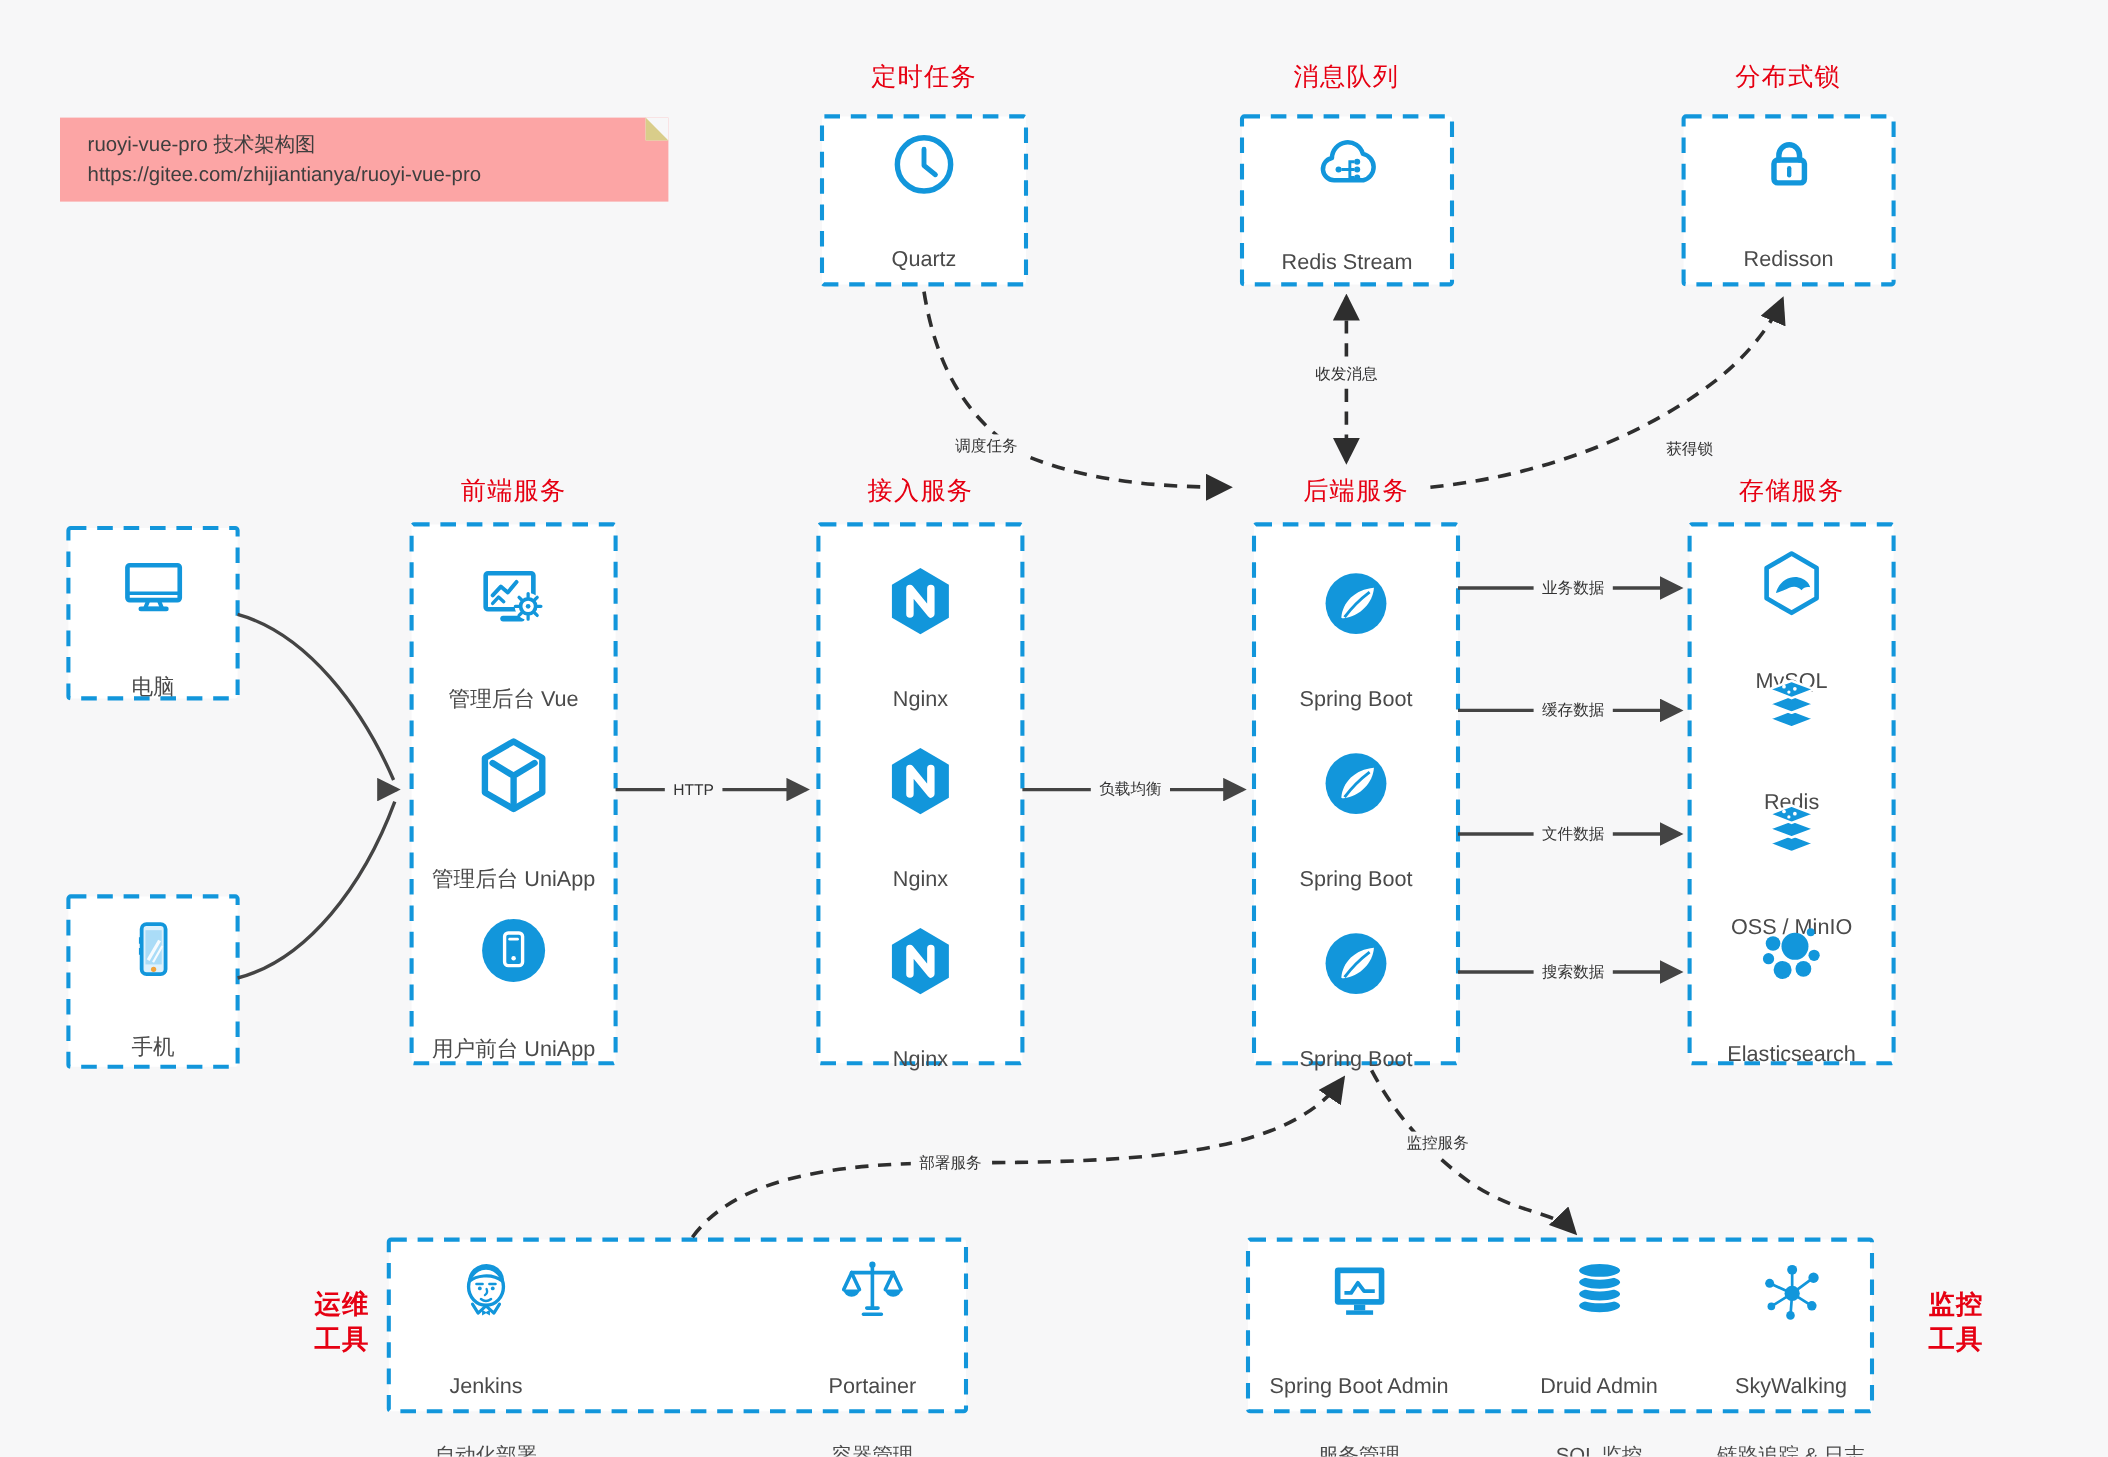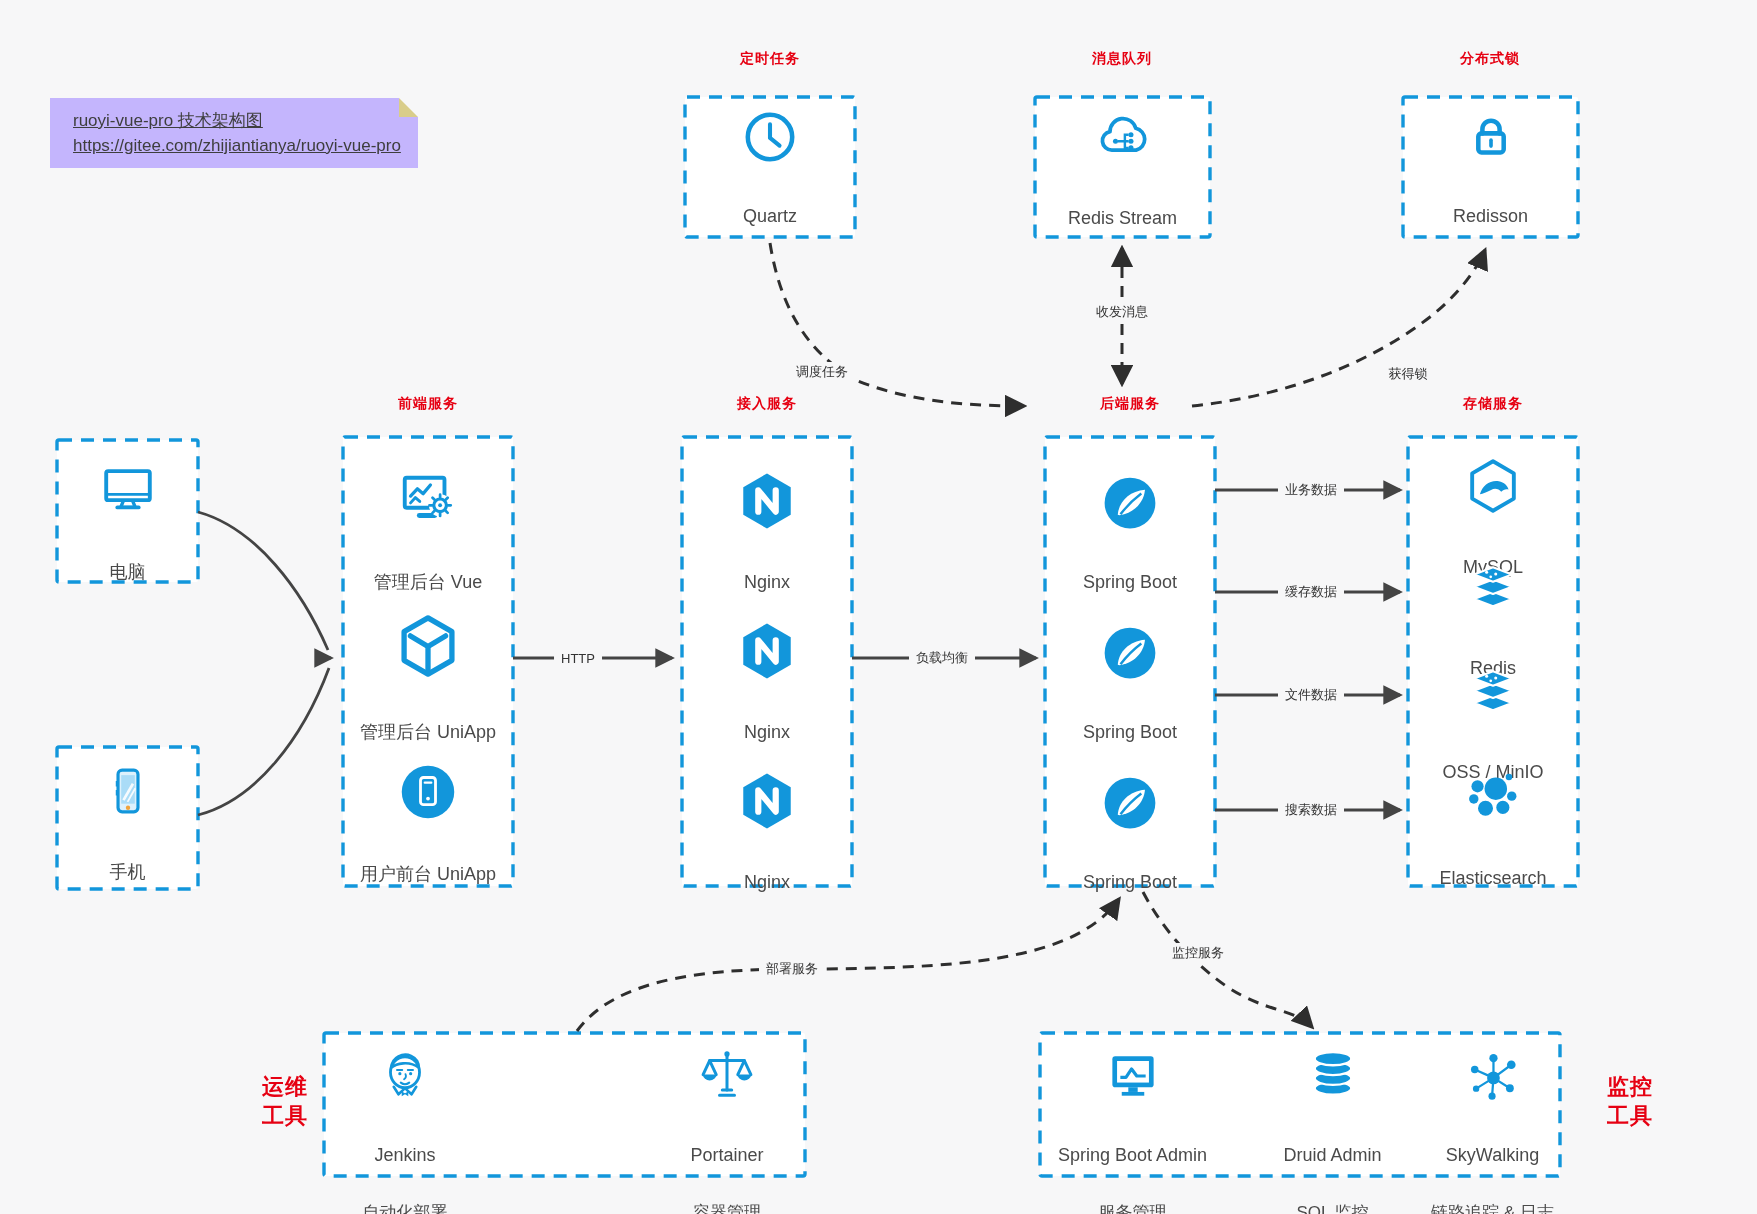--- a/index.html
+++ b/index.html
@@ -1,25 +1,25 @@
 <!DOCTYPE html>
 <html><head>
 <meta charset="utf-8">
 <style>
   html,body{margin:0;padding:0;background:#f7f7f8;}
   .canvas{position:relative;width:1757px;height:1214px;background:#f7f7f8;
           font-family:"Liberation Sans",sans-serif;overflow:hidden;}
   .layer{position:absolute;left:0;top:0;z-index:0;}
-  .note{position:absolute;left:50px;top:98px;width:368px;height:70px;z-index:2;
-        background:#c4b5fd;color:#3e3e3e;font-size:17px;line-height:25px;
-        padding:10px 0 0 23px;box-sizing:border-box;text-decoration:underline;}
+  .note{position:absolute;left:50px;top:98px;width:507px;height:70px;z-index:2;
+        background:#fca5a5;color:#3e3e3e;font-size:17px;line-height:25px;
+        padding:10px 0 0 23px;box-sizing:border-box;}
   .note:after{content:"";position:absolute;top:0;right:0;width:0;height:0;
         border-top:19px solid #f7f7f8;border-left:19px solid #d9cd8a;}
   .gtitle{position:absolute;z-index:2;transform:translateX(-50%);color:#e60012;
-        font-size:14px;font-weight:bold;white-space:nowrap;letter-spacing:1px;}
+        font-size:21px;font-weight:normal;white-space:nowrap;letter-spacing:1px;}
   .side-title{position:absolute;z-index:2;transform:translateX(-50%);color:#e60012;
         font-size:22px;font-weight:bold;text-align:right;line-height:1.32;letter-spacing:1px;}
   .vitem{position:absolute;z-index:1;display:flex;flex-direction:column;
         align-items:center;text-align:center;gap:32px;}
   .ilabel{margin-top:8px;font-size:18px;color:#4a4a4a;white-space:nowrap;}
   .iname{margin-top:7px;font-size:18px;color:#4a4a4a;white-space:nowrap;}
   .idesc{margin-top:3px;font-size:17px;color:#4a4a4a;white-space:nowrap;}
   .edge-label{position:absolute;z-index:2;transform:translate(-50%,-50%);
         background:#f7f7f8;color:#333;font-size:13px;padding:1px 7px;white-space:nowrap;}
   .icon{display:block;}

